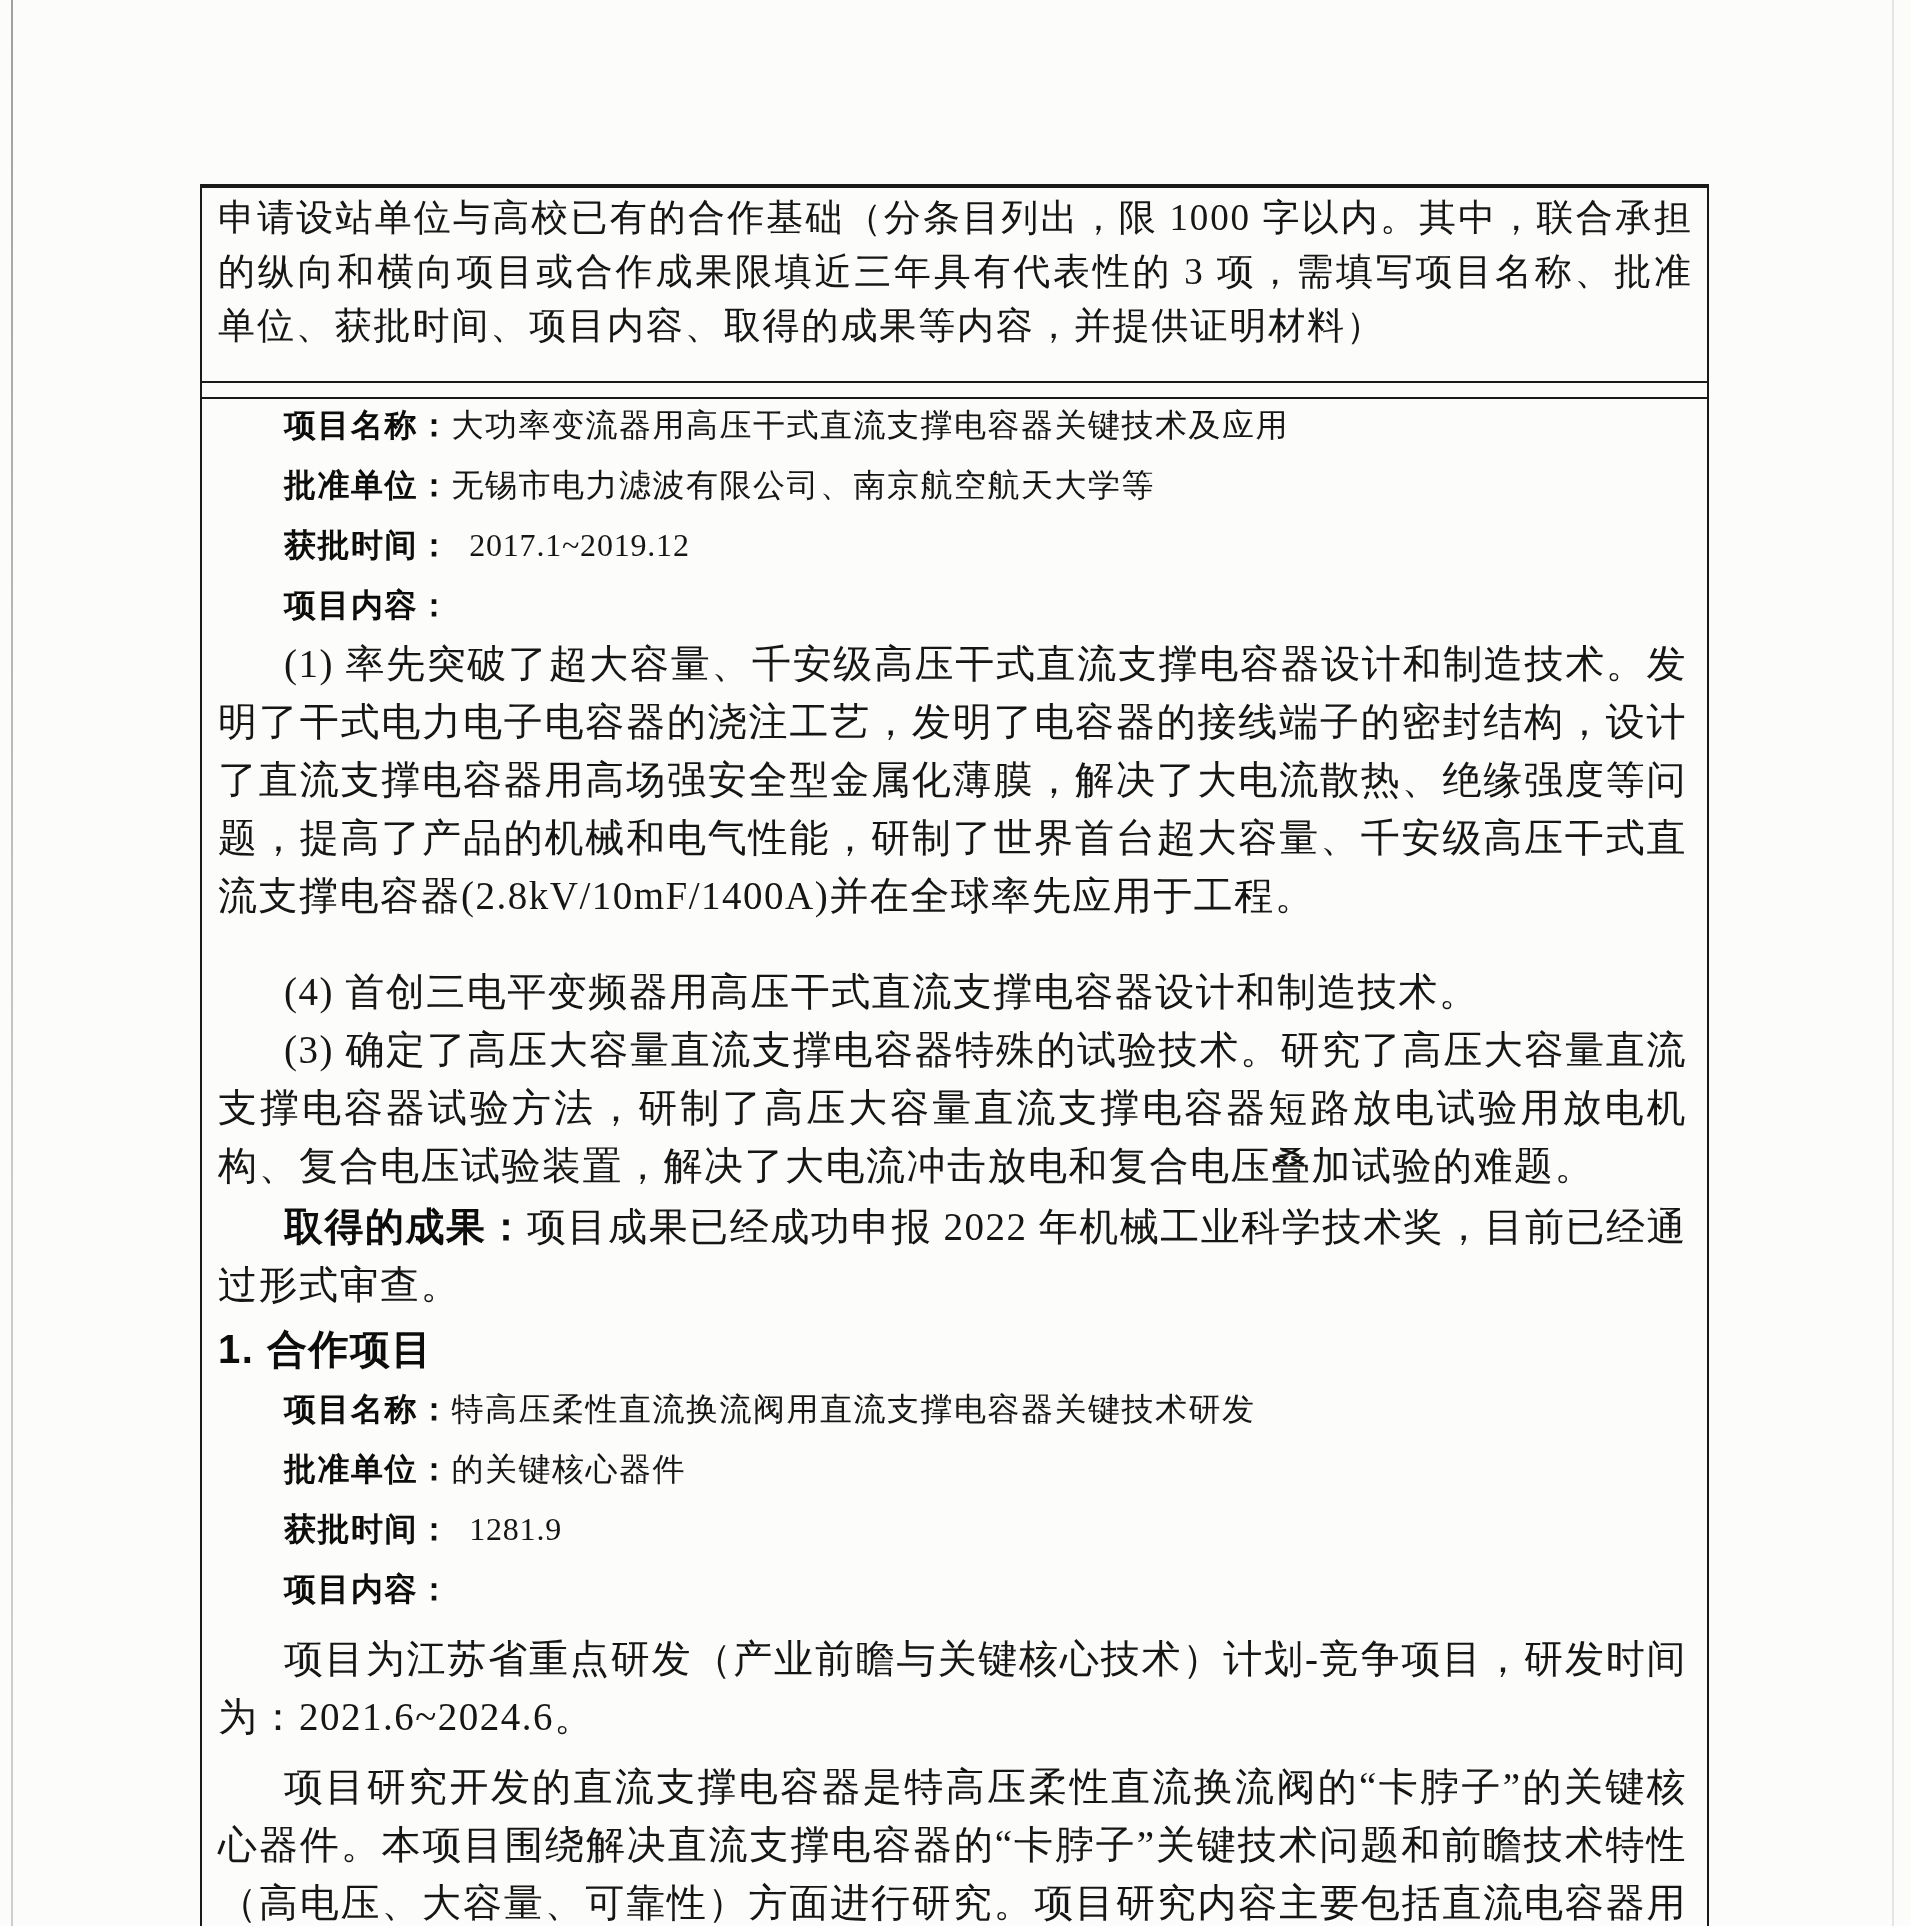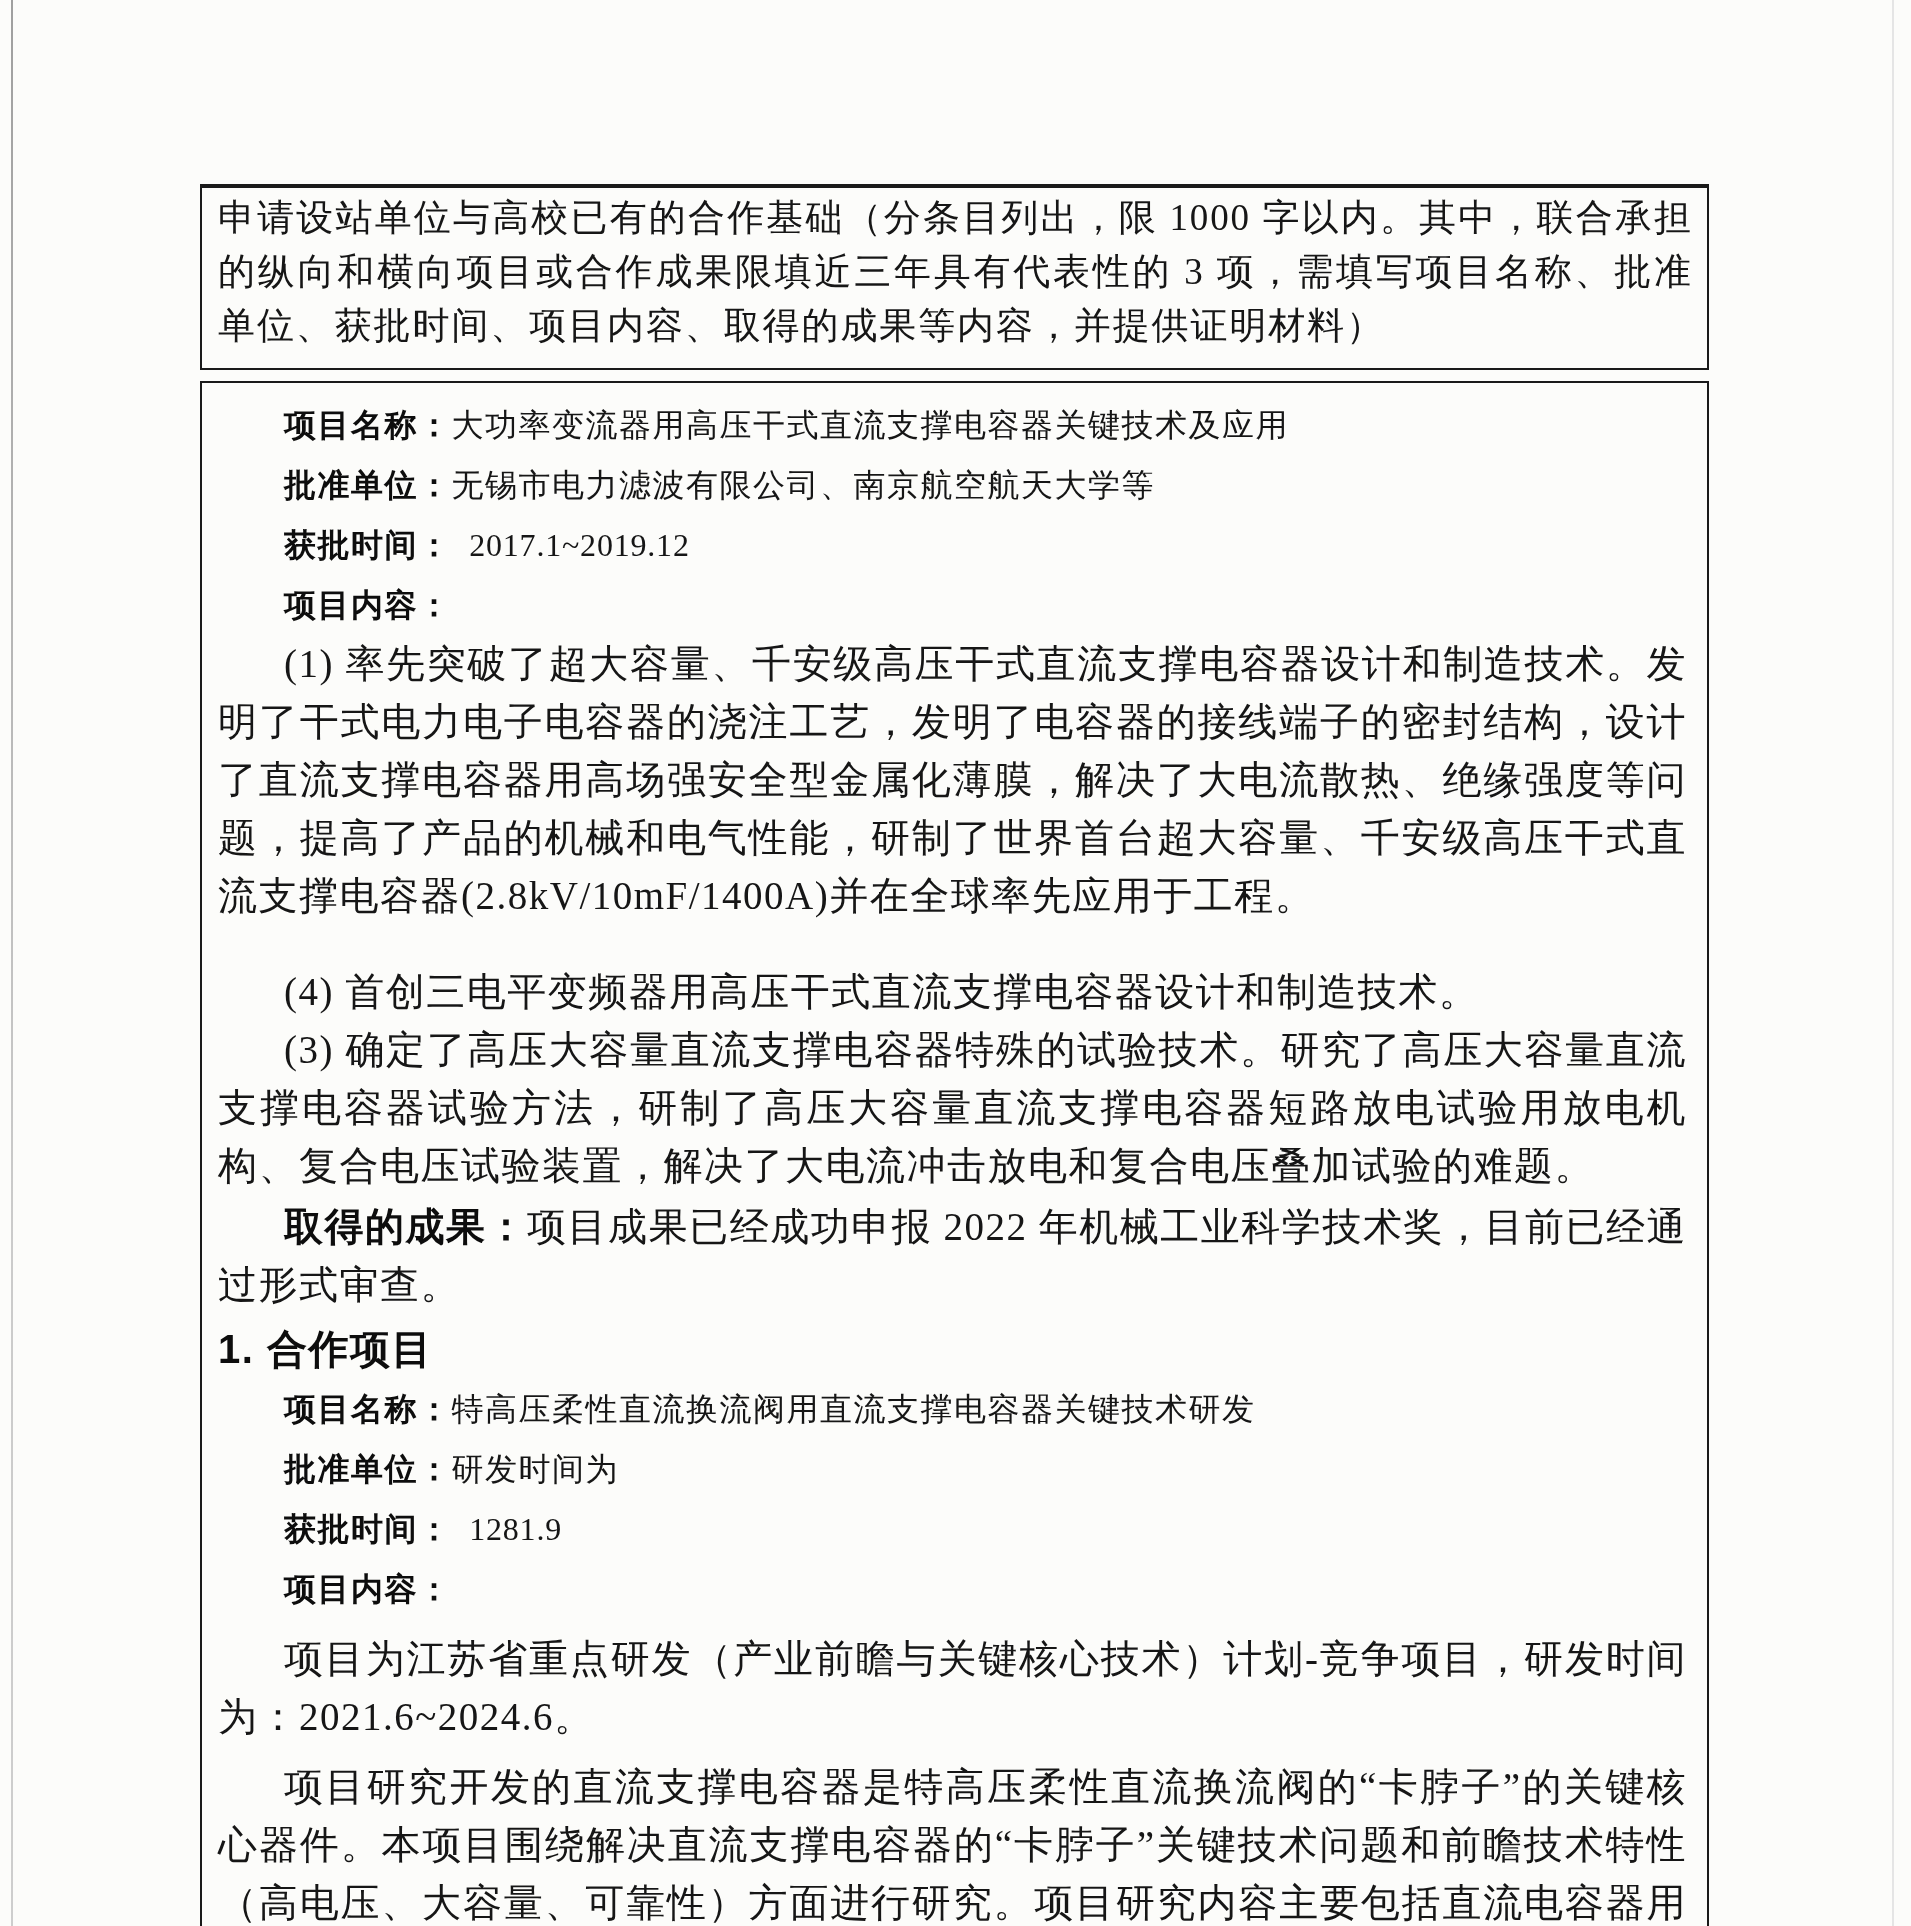--- a/index.html
+++ b/index.html
@@ -26,21 +26,21 @@
 
   
   .box {
     position: absolute;
     left: 200px;
     width: 1509px;
     box-sizing: border-box;
     border: 2.7px solid #1a1a1a;
     background: transparent;
   }
-  .intro-box { top: 184px; height: 186px; border-top-width: 4.6px; padding: 3.1px 14px 0 16px; }
+  .intro-box { top: 184px; height: 215px; border-top-width: 4.6px; padding: 3.1px 14px 0 16px; }
   .main-box  { top: 381px; height: 2083px; padding: 11.6px 20px 0 16px; }
 
   .intro-text {
     margin: 0;
     font-size: 37px;
     line-height: 54px;
     letter-spacing: 1.9px;
     text-align: justify;
     color: #161616;
   }
@@ -112,21 +112,21 @@
 
     <p class="para">(1) 率先突破了超大容量、千安级高压干式直流支撑电容器设计和制造技术。发明了干式电力电子电容器的浇注工艺，发明了电容器的接线端子的密封结构，设计了直流支撑电容器用高场强安全型金属化薄膜，解决了大电流散热、绝缘强度等问题，提高了产品的机械和电气性能，研制了世界首台超大容量、千安级高压干式直流支撑电容器(2.8kV/10mF/1400A)并在全球率先应用于工程。</p>
     <p class="para mt-lg">(4) 首创三电平变频器用高压干式直流支撑电容器设计和制造技术。</p>
     <p class="para">(3) 确定了高压大容量直流支撑电容器特殊的试验技术。研究了高压大容量直流支撑电容器试验方法，研制了高压大容量直流支撑电容器短路放电试验用放电机构、复合电压试验装置，解决了大电流冲击放电和复合电压叠加试验的难题。</p>
 
     <p class="para mt-sm"><span class="lbl">取得的成果：</span><span>项目成果已经成功申报 2022 年机械工业科学技术奖，目前已经通过形式审查。</span></p>
 
     <h2 class="sec-heading mt-h">1. 合作项目</h2>
 
     <p class="field"><span class="lbl">项目名称：</span><span class="val">特高压柔性直流换流阀用直流支撑电容器关键技术研发</span></p>
-    <p class="field"><span class="lbl">批准单位：</span><span class="val">研发时间为</span></p>
+    <p class="field"><span class="lbl">批准单位：</span><span class="val">的关键核心器件</span></p>
     <p class="field"><span class="lbl">获批时间：</span><span class="val num-gap">1281.9</span></p>
     <p class="field"><span class="lbl">项目内容：</span><span class="val"></span></p>
 
     <p class="para mt-md">项目为江苏省重点研发（产业前瞻与关键核心技术）计划-竞争项目，研发时间为：2021.6~2024.6。</p>
     <p class="para mt-md">项目研究开发的直流支撑电容器是特高压柔性直流换流阀的“卡脖子”的关键核心器件。本项目围绕解决直流支撑电容器的“卡脖子”关键技术问题和前瞻技术特性（高电压、大容量、可靠性）方面进行研究。项目研究内容主要包括直流电容器用电极、可靠性、结构设计、生产制造工艺和试验等。</p>
 
   </div>
 
 </div>
 

